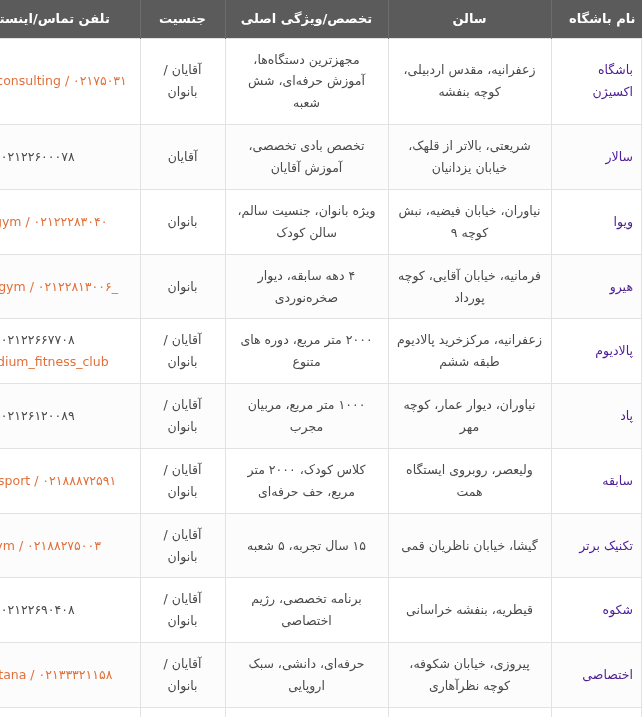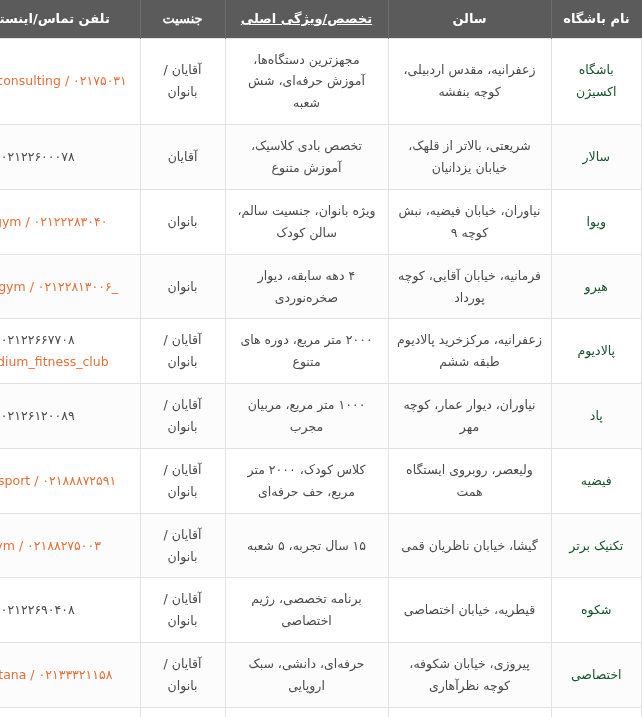--- a/index.html
+++ b/index.html
@@ -22,41 +22,42 @@
     background: #5b5b5b;
     color: #ffffff;
     font-weight: bold;
     font-size: 13px;
     padding: 9px 6px;
     text-align: center;
     border-left: 1px solid #6d6d6d;
     border-right: 1px solid #6d6d6d;
     line-height: 1.5;
   }
-  table.gym-table thead th:first-child { border-right: none; }
+  table.gym-table thead th:first-child { border-right: none; text-align: right; }
   table.gym-table thead th:last-child { border-left: none; }
 
   table.gym-table td {
     border: 1px solid #e2e2e2;
     padding: 10px 8px;
     text-align: center;
     vertical-align: middle;
     line-height: 1.75;
     color: #4a4a4a;
   }
   table.gym-table td.name-cell {
-    color: #14532d;
+    color: #4c1d95;
+    text-align: right;
   }
   table.gym-table tbody tr:nth-child(odd) td { background: #ffffff; }
   table.gym-table tbody tr:nth-child(even) td { background: #fcfcfc; }
 
   .col-name    { width: 78px; }
   .col-address { width: 150px; }
-  .col-spec    { width: 150px; text-decoration: underline; }
-  .col-gender  { width: 72px; font-family: Liberation Serif, serif; }
+  .col-spec    { width: 150px; }
+  .col-gender  { width: 72px; }
   .col-contact { width: 192px; }
 
   .contact-line { display: block; }
   .contact-link {
     color: #e2703a;
   }
   .plain { color: #4a4a4a; }
 </style>
 </head>
 <body>
@@ -79,21 +80,21 @@
       <td>مجهزترین دستگاه‌ها، آموزش حرفه‌ای، شش شعبه</td>
       <td>آقایان / بانوان</td>
       <td>
           <span class="contact-line contact-link">fitness_consulting / ۰۲۱۷۵۰۳۱</span>
         </td>
     </tr>
 
     <tr>
       <td class="name-cell">سالار</td>
       <td>شریعتی، بالاتر از قلهک، خیابان یزدانیان</td>
-      <td>تخصص بادی کلاسیک، آموزش متنوع</td>
+      <td>تخصص بادی تخصصی، آموزش آقایان</td>
       <td>آقایان</td>
       <td>
           <span class="contact-line plain">۰۲۱۲۲۶۰۰۰۷۸</span>
         </td>
     </tr>
 
     <tr>
       <td class="name-cell">ویوا</td>
       <td>نیاوران، خیابان فیضیه، نبش کوچه ۹</td>
       <td>ویژه بانوان، جنسیت سالم، سالن کودک</td>
@@ -128,42 +129,42 @@
       <td class="name-cell">پاد</td>
       <td>نیاوران، دیوار عمار، کوچه مهر</td>
       <td>۱۰۰۰ متر مربع، مربیان مجرب</td>
       <td>آقایان / بانوان</td>
       <td>
           <span class="contact-line plain">۰۲۱۲۶۱۲۰۰۸۹</span>
         </td>
     </tr>
 
     <tr>
-      <td class="name-cell">فیضیه</td>
+      <td class="name-cell">سابقه</td>
       <td>ولیعصر، روبروی ایستگاه همت</td>
       <td>کلاس کودک، ۲۰۰۰ متر مربع، حف حرفه‌ای</td>
       <td>آقایان / بانوان</td>
       <td>
           <span class="contact-line contact-link">salek_sport / ۰۲۱۸۸۸۷۲۵۹۱</span>
         </td>
     </tr>
 
     <tr>
       <td class="name-cell">تکنیک برتر</td>
       <td>گیشا، خیابان ناظریان قمی</td>
       <td>۱۵ سال تجربه، ۵ شعبه</td>
       <td>آقایان / بانوان</td>
       <td>
           <span class="contact-line contact-link">tbgym / ۰۲۱۸۸۲۷۵۰۰۳</span>
         </td>
     </tr>
 
     <tr>
       <td class="name-cell">شکوه</td>
-      <td>قیطریه، خیابان اختصاصی</td>
+      <td>قیطریه، بنفشه خراسانی</td>
       <td>برنامه تخصصی، رژیم اختصاصی</td>
       <td>آقایان / بانوان</td>
       <td>
           <span class="contact-line plain">۰۲۱۲۲۶۹۰۴۰۸</span>
         </td>
     </tr>
 
     <tr>
       <td class="name-cell">اختصاصی</td>
       <td>پیروزی، خیابان شکوفه، کوچه نظرآهاری</td>

